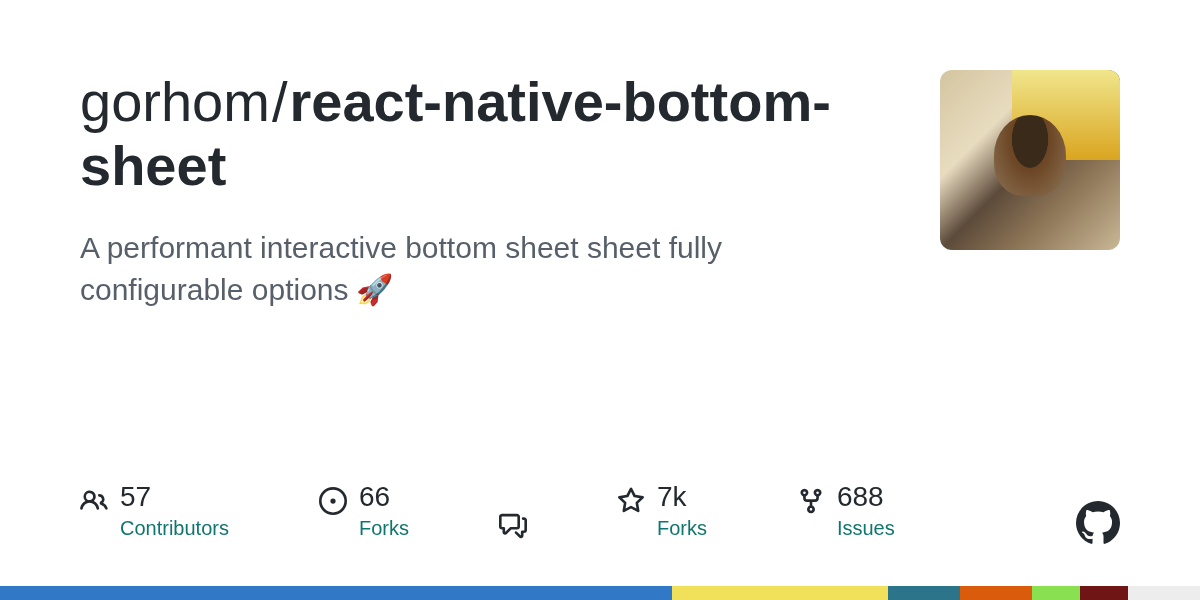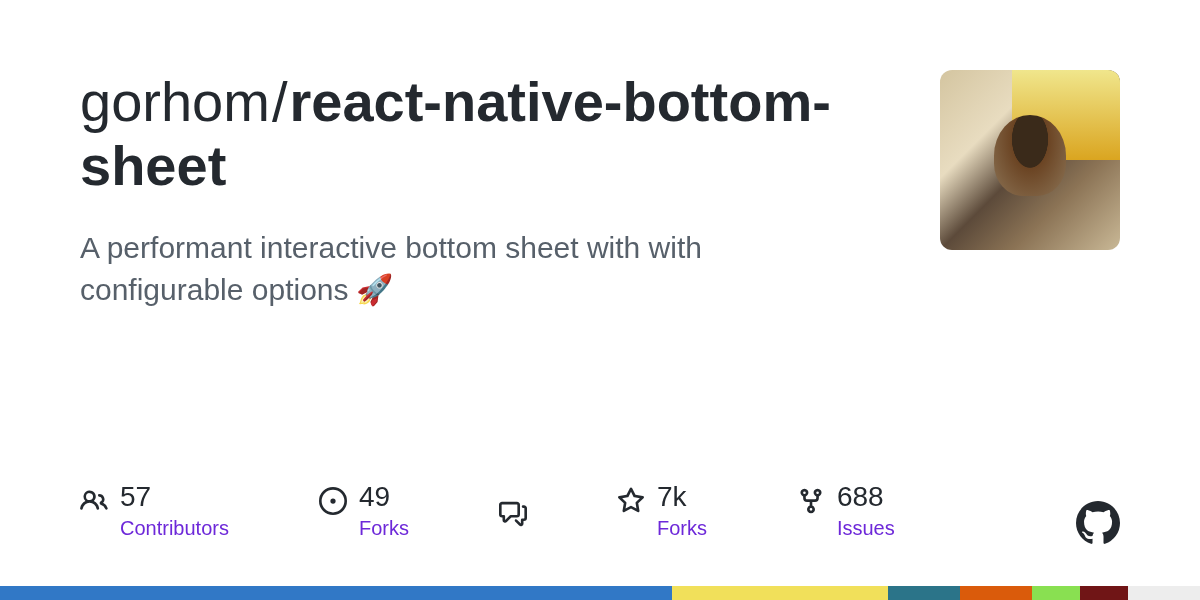--- a/index.html
+++ b/index.html
@@ -60,21 +60,21 @@
       background: radial-gradient(ellipse at 50% 30%, #3a2a1a 0%, #3a2a1a 35%, #6b4423 36%, #8b7355 100%);
       border-radius: 50% 50% 40% 40%;
     }
     .stats {
       position: absolute;
       bottom: 60px;
       left: 80px;
       right: 80px;
       display: flex;
       gap: 90px;
-      align-items: center;
+      align-items: flex-end;
     }
     .stat {
       display: flex;
       align-items: flex-start;
       gap: 12px;
     }
     .stat-icon {
       width: 28px;
       height: 28px;
       color: #24292f;
@@ -86,21 +86,21 @@
       flex-direction: column;
     }
     .stat-value {
       font-size: 28px;
       color: #24292f;
       line-height: 1;
       margin-bottom: 6px;
     }
     .stat-label {
       font-size: 20px;
-      color: #6d28d9;
+      color: #0f766e;
     }
     .github-logo {
       position: absolute;
       bottom: 55px;
       right: 80px;
       width: 44px;
       height: 44px;
       color: #24292f;
     }
     .bottom-bar {
@@ -114,42 +114,42 @@
     .bar-seg { height: 100%; }
   </style>
 </head>
 <body>
 
 <div class="container">
   <div class="main">
     <h1 class="title">
       <span class="owner">gorhom</span><span class="slash">/</span><span class="repo">react-native-bottom-sheet</span>
     </h1>
-    <p class="description">A performant interactive bottom sheet with with configurable options 🚀</p>
+    <p class="description">A performant interactive bottom sheet sheet fully configurable options 🚀</p>
   </div>
   <div class="avatar"></div>
 </div>
 
 <div class="stats">
   <div class="stat">
     <svg class="stat-icon" viewBox="0 0 16 16" fill="currentColor">
         <path d="M2 5.5a3.5 3.5 0 1 1 5.898 2.549 5.508 5.508 0 0 1 3.034 4.084.75.75 0 1 1-1.482.235 4 4 0 0 0-7.9 0 .75.75 0 0 1-1.482-.236A5.507 5.507 0 0 1 3.102 8.05 3.493 3.493 0 0 1 2 5.5ZM11 4a3.001 3.001 0 0 1 2.22 5.018 5.01 5.01 0 0 1 2.56 3.012.749.749 0 0 1-.885.954.752.752 0 0 1-.549-.514 3.507 3.507 0 0 0-2.522-2.372.75.75 0 0 1-.574-.73v-.352a.75.75 0 0 1 .416-.672A1.5 1.5 0 0 0 11 5.5.75.75 0 0 1 11 4Zm-5.5-.5a2 2 0 1 0-.001 3.999A2 2 0 0 0 5.5 3.5Z"></path>
       </svg>
     <div class="stat-text">
       <span class="stat-value">57</span>
       <span class="stat-label">Contributors</span>
     </div>
   </div>
   <div class="stat">
     <svg class="stat-icon" viewBox="0 0 16 16" fill="currentColor">
         <path d="M8 9.5a1.5 1.5 0 1 0 0-3 1.5 1.5 0 0 0 0 3Z"></path>
         <path d="M8 0a8 8 0 1 1 0 16A8 8 0 0 1 8 0ZM1.5 8a6.5 6.5 0 1 0 13 0 6.5 6.5 0 0 0-13 0Z"></path>
       </svg>
     <div class="stat-text">
-      <span class="stat-value">49</span>
+      <span class="stat-value">66</span>
       <span class="stat-label">Forks</span>
     </div>
   </div>
   <div class="stat">
     <svg class="stat-icon" viewBox="0 0 16 16" fill="currentColor">
         <path d="M1.75 1h8.5c.966 0 1.75.784 1.75 1.75v5.5A1.75 1.75 0 0 1 10.25 10H7.061l-2.574 2.573A1.458 1.458 0 0 1 2 11.543V10h-.25A1.75 1.75 0 0 1 0 8.25v-5.5C0 1.784.784 1 1.75 1ZM1.5 2.75v5.5c0 .138.112.25.25.25h1a.75.75 0 0 1 .75.75v2.19l2.72-2.72a.749.749 0 0 1 .53-.22h3.5a.25.25 0 0 0 .25-.25v-5.5a.25.25 0 0 0-.25-.25h-8.5a.25.25 0 0 0-.25.25Zm13 2a.25.25 0 0 0-.25-.25h-.5a.75.75 0 0 1 0-1.5h.5c.966 0 1.75.784 1.75 1.75v5.5A1.75 1.75 0 0 1 14.25 12H14v1.543a1.458 1.458 0 0 1-2.487 1.03L9.22 12.28a.749.749 0 0 1 .326-1.275.749.749 0 0 1 .734.215l2.22 2.22v-2.19a.75.75 0 0 1 .75-.75h1a.25.25 0 0 0 .25-.25Z"></path>
       </svg>
   </div>
   <div class="stat">
     <svg class="stat-icon" viewBox="0 0 16 16" fill="currentColor">

